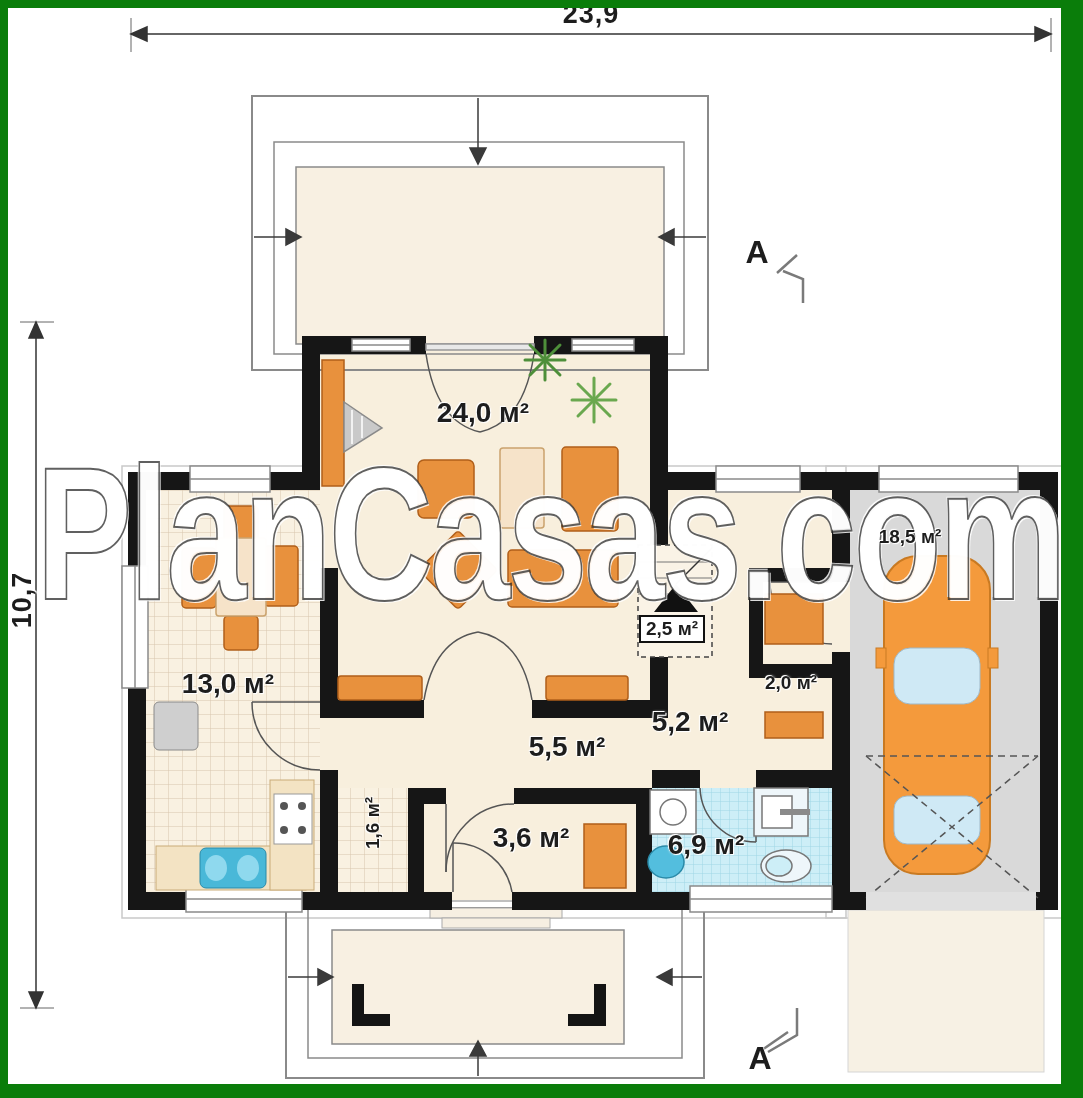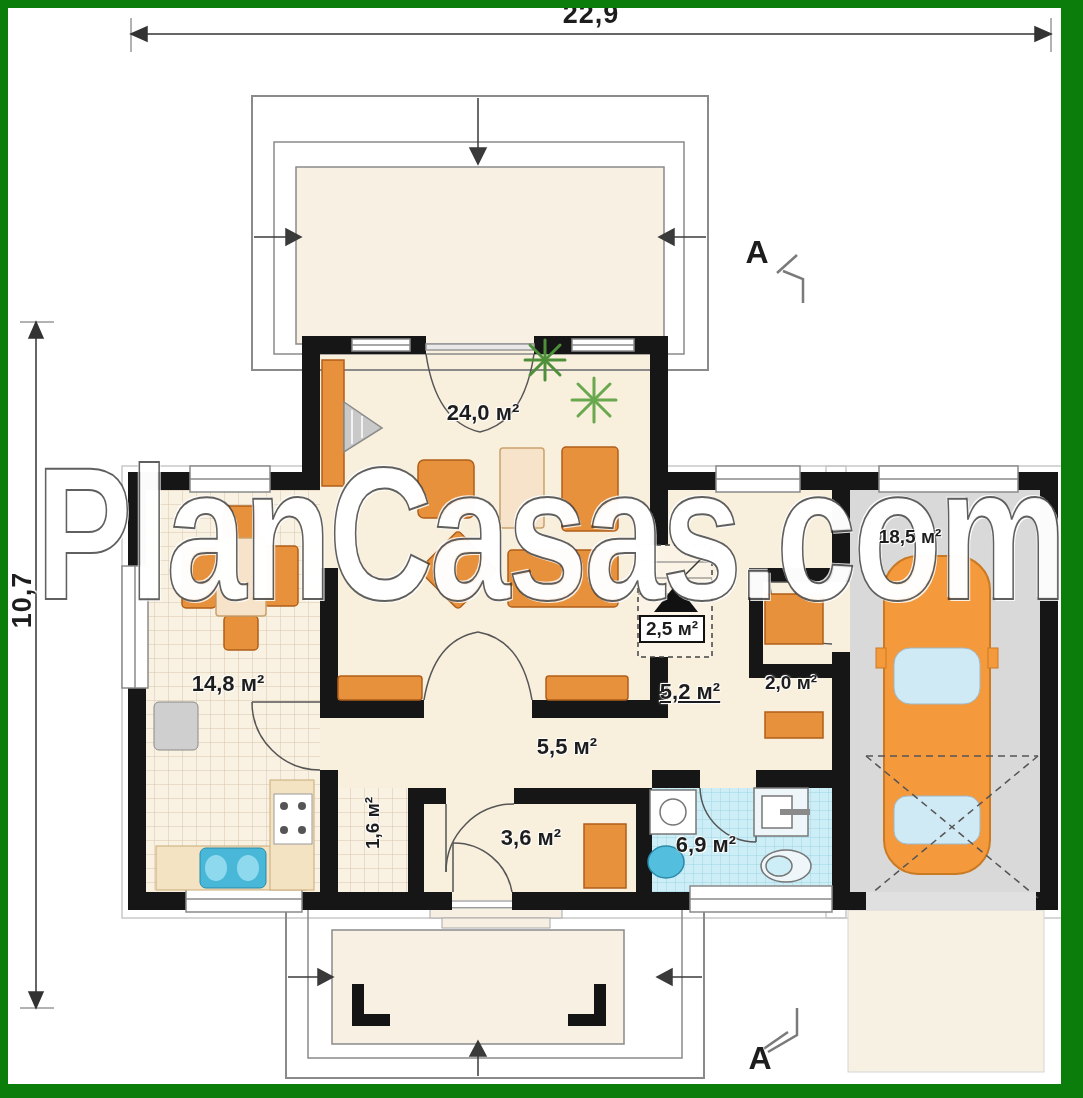--- a/index.html
+++ b/index.html
@@ -8,21 +8,21 @@
   .frame{position:absolute;inset:0;border-style:solid;border-color:#0a7d0a;
          border-width:8px 22px 14px 8px;pointer-events:none;z-index:6;}
   svg.plan{position:absolute;left:0;top:0;z-index:1;}
   .watermark{position:absolute;left:36px;top:438px;z-index:2;font-weight:bold;
              font-size:190px;line-height:1;letter-spacing:-4px;white-space:nowrap;
              transform-origin:left top;transform:scaleX(0.76);
              color:rgba(255,255,255,0.22);
              -webkit-text-stroke:2px rgba(35,35,35,0.72);
              text-shadow:2px 2px 0 rgba(255,255,255,0.85),-2px -2px 0 rgba(255,255,255,0.85);
              pointer-events:none;}
-  .lbl{position:absolute;z-index:3;font-weight:bold;font-size:22px;color:#1d1d1d;
+  .lbl{position:absolute;z-index:3;font-weight:bold;font-size:28px;color:#1d1d1d;
        white-space:nowrap;transform:translate(-50%,-50%);
        text-shadow:0 0 3px #fff,1px 1px 0 #fff,-1px -1px 0 #fff;}
   .lbl.small{font-size:19px;}
   .lbl.rot{transform:translate(-50%,-50%) rotate(-90deg);}
   .lbl.dim{font-size:27px;letter-spacing:1px;}
   .lbl.section{font-size:32px;}
 </style>
 </head>
 <body>
 
@@ -293,30 +293,30 @@
     <path d="M783,271 L803,279 L803,303"></path>
   </g>
   <g stroke="#7a7a7a" stroke-width="2.5" fill="none">
     <path d="M797,1008 L797,1035 L768,1052"></path>
     <line x1="788" y1="1032" x2="762" y2="1050"></line>
   </g>
 </svg>
 
 <div class="watermark">PlanCasas.com</div>
 
-<span class="lbl dim" style="left:591px;top:14px;">22,9</span>
+<span class="lbl dim" style="left:591px;top:14px;">23,9</span>
 <span class="lbl dim rot" style="left:22px;top:600px;">10,7</span>
 <span class="lbl section" style="left:757px;top:252px;">A</span>
 <span class="lbl section" style="left:760px;top:1058px;">A</span>
 
 <span class="lbl" style="left:483px;top:413px;">24,0 м²</span>
-<span class="lbl" style="left:228px;top:684px;">14,8 м²</span>
+<span class="lbl" style="left:228px;top:684px;">13,0 м²</span>
 <span class="lbl small" style="left:672px;top:629px;">2,5 м²</span>
 <span class="lbl" style="left:567px;top:747px;text-align:right;">5,5 м²</span>
-<span class="lbl" style="left:690px;top:692px;text-decoration:underline;">5,2 м²</span>
+<span class="lbl" style="left:690px;top:722px;">5,2 м²</span>
 <span class="lbl small" style="left:791px;top:683px;">2,0 м²</span>
 <span class="lbl small rot" style="left:373px;top:823px;">1,6 м²</span>
 <span class="lbl" style="left:531px;top:838px;">3,6 м²</span>
 <span class="lbl" style="left:706px;top:845px;">6,9 м²</span>
 <span class="lbl small" style="left:910px;top:537px;">18,5 м²</span>
 
 <div class="frame"></div>
 </div>
 
 </body></html>

